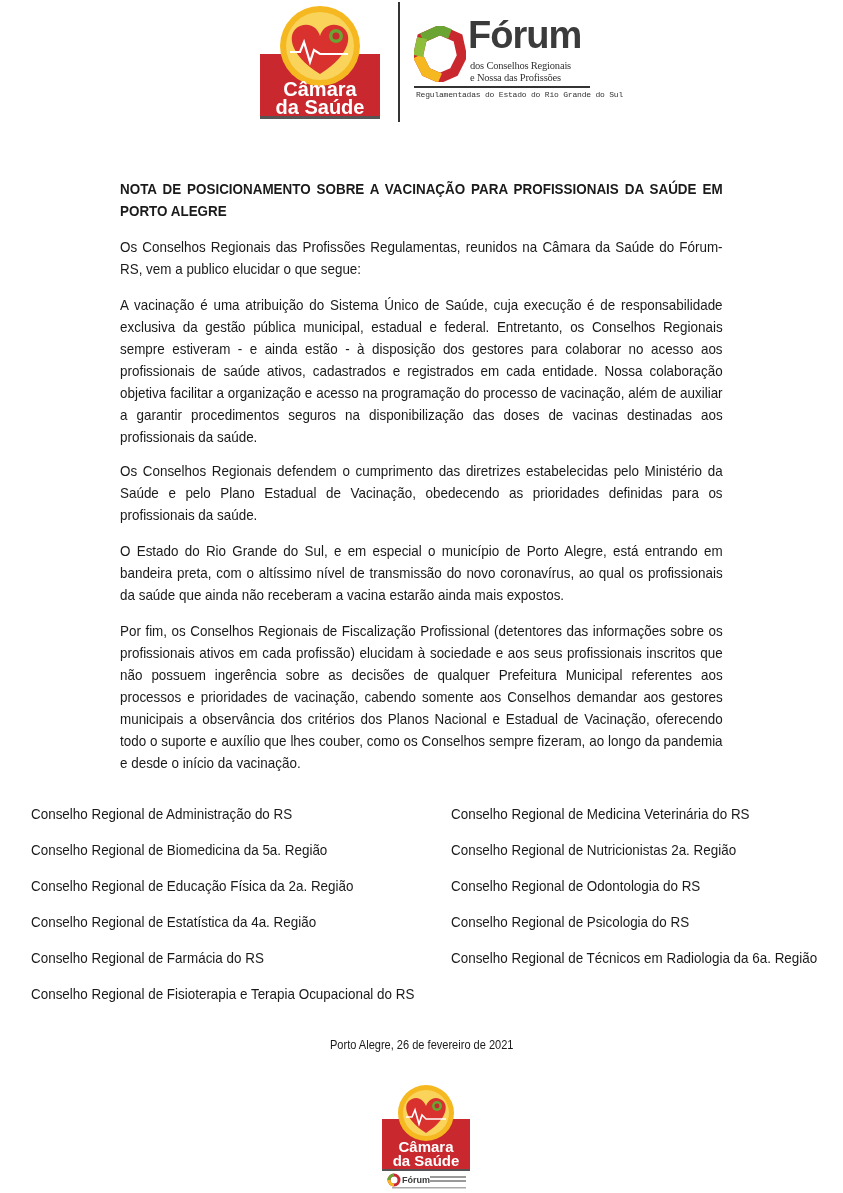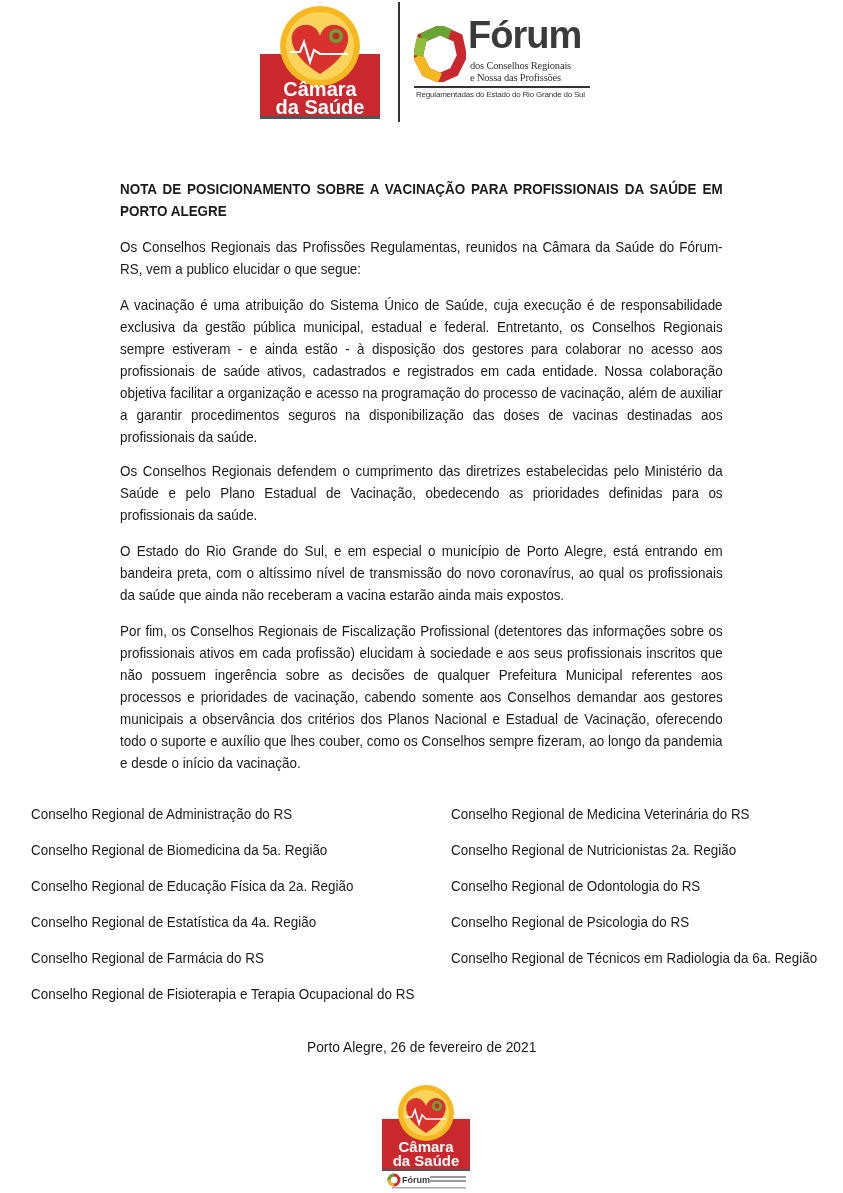--- a/index.html
+++ b/index.html
@@ -9,38 +9,38 @@
 
   
   .camara-logo { left:258px; top:2px; width:124px; height:120px; }
   .vdivider { left:398px; top:2px; width:2px; height:120px; background:#333; }
   .forum-logo { left:412px; top:20px; width:180px; height:80px; }
   .forum-title { position:absolute; left:56px; top:-6px; font-family:"Liberation Sans",sans-serif; font-weight:bold; font-size:38px; color:#3b3b3b; letter-spacing:-1px; }
   .forum-sub1, .forum-sub2 { position:absolute; left:58px; font-family:Liberation Serif, serif; font-size:10.5px; color:#333; white-space:nowrap; letter-spacing:-0.2px;}
   .forum-sub1 { top:40px; }
   .forum-sub2 { top:52px; }
   .forum-line { position:absolute; left:2px; top:66px; width:176px; height:1.5px; background:#333; }
-  .forum-reg { position:absolute; left:4px; top:70px; font-family:Liberation Sans, sans-serif; font-size:8px; color:#333; white-space:nowrap; letter-spacing:-0.2px;}
+  .forum-reg { position:absolute; left:4px; top:70px; font-family:Liberation Mono, monospace; font-size:8px; color:#333; white-space:nowrap; letter-spacing:-0.2px;}
 
   
   .text { left:120px; width:603px; font-size:14.6px; line-height:22px; text-align:justify; transform:scaleX(0.92); transform-origin:left top; width:655px; }
   .title { top:178px; font-weight:bold; }
   .p1 { top:236px; }
   .p2 { top:294px; }
   .p3 { top:460px; }
   .p4 { top:540px; }
   .p5 { top:620px; }
   .text p { margin:0; }
 
   .councils { font-size:14.6px; transform:scaleX(0.92); transform-origin:left top; white-space:nowrap; }
   .col-left { left:31px; top:803px; }
   .col-right { left:451px; top:803px; }
   .council-item { height:36px; line-height:22px; }
 
-  .date { left:0; width:843px; top:1038px; text-align:center; font-size:15px; }
+  .date { left:0; width:843px; top:1038px; text-align:center; font-size:12px; }
   .date span { display:inline-block; transform:scaleX(0.92); }
 
   .footer-logo { left:378px; top:1083px; width:96px; height:108px; }
 </style>
 </head>
 <body>
 
 <div class="abs camara-logo">
   <svg width="124" height="120" viewBox="0 0 124 120">
     <rect x="2" y="52" width="120" height="62" fill="#c8282e"></rect>

